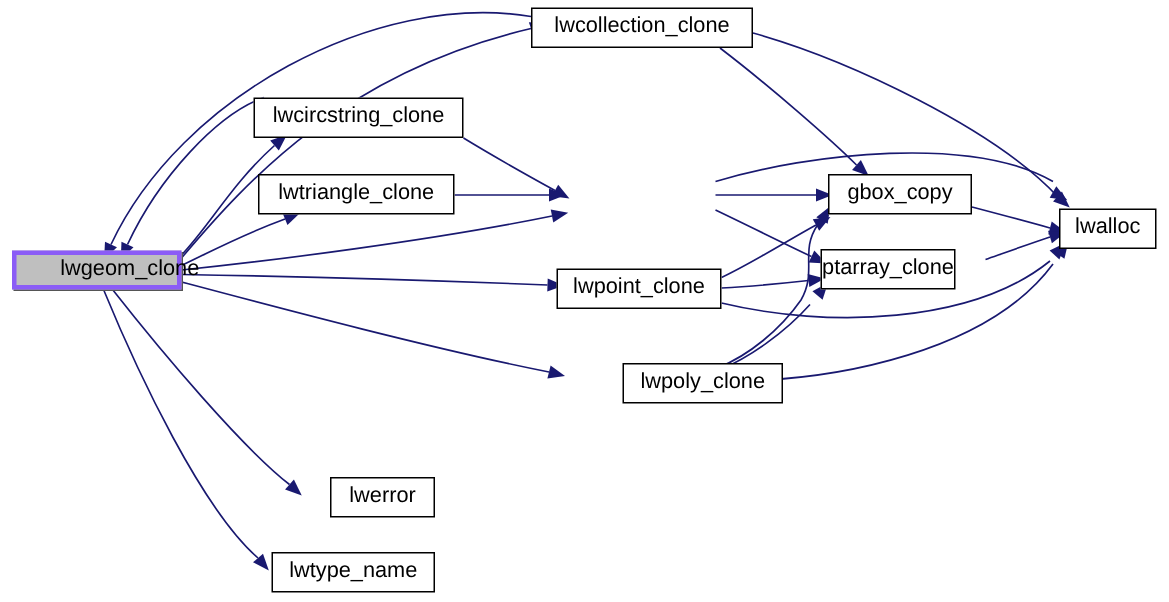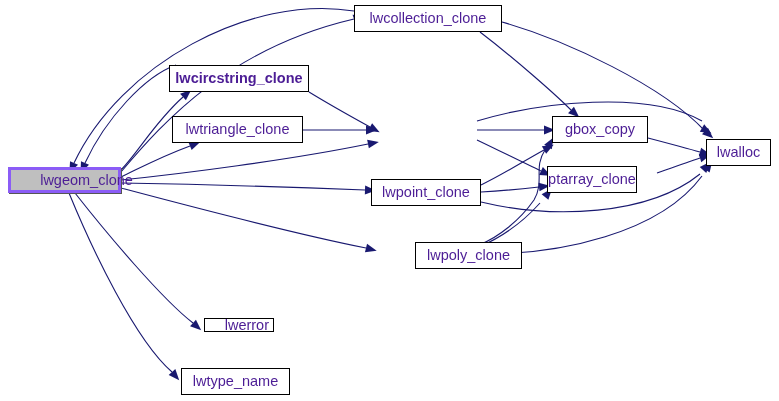--- a/index.html
+++ b/index.html
@@ -25,21 +25,21 @@
     pointer-events: none;
   }
   .node {
     position: absolute;
     box-sizing: border-box;
     display: flex;
     align-items: center;
     justify-content: center;
     border: 1px solid #000000;
     background: #ffffff;
-    color: #4c1d95;
+    color: #000000;
     font-size: 14.5px;
     line-height: 1;
     white-space: nowrap;
     letter-spacing: 0px;
     z-index: 5;
   }
   .node.current {
     background: #bfbfbf;
     border: 3px solid #8b5cf6;
     box-shadow: 1px 1px 0 0 #555555;
@@ -108,40 +108,40 @@
       <path d="M479,254 C560,255 660,233 702,176" fill="none" stroke="#191970" stroke-width="1.1"></path>
       <polygon points="0,-4.4 11,0 0,4.4" fill="#191970" transform="translate(706,170) rotate(305)"></polygon>
     </svg>
 
 <div class="node current" style="left: 8px; top: 167px; width: 113px; height: 26px;">
       <span class="node-label">lwgeom_clone</span>
     </div>
     <div class="node" style="left: 354px; top: 5px; width: 148px; height: 27px;">
       <span class="node-label">lwcollection_clone</span>
     </div>
-    <div class="node" style="left: 169px; top: 65px; width: 140px; height: 27px; font-weight: bold;">
+    <div class="node" style="left: 169px; top: 65px; width: 140px; height: 27px;">
       <span class="node-label">lwcircstring_clone</span>
     </div>
     <div class="node" style="left: 172px; top: 116px; width: 131px; height: 27px;">
       <span class="node-label">lwtriangle_clone</span>
     </div>
     <div class="node" style="left: 552px; top: 116px; width: 96px; height: 27px;">
       <span class="node-label">gbox_copy</span>
     </div>
     <div class="node" style="left: 706px; top: 139px; width: 65px; height: 27px;">
       <span class="node-label">lwalloc</span>
     </div>
     <div class="node" style="left: 547px; top: 166px; width: 90px; height: 27px;">
       <span class="node-label">ptarray_clone</span>
     </div>
     <div class="node" style="left: 371px; top: 179px; width: 110px; height: 27px;">
       <span class="node-label">lwpoint_clone</span>
     </div>
     <div class="node" style="left: 372px; top: 242px; width: 107px; height: 27px; margin-left: 43px;">
       <span class="node-label">lwpoly_clone</span>
     </div>
-    <div class="node" style="left: 204px; top: 318px; width: 70px; height: 14px; justify-content: flex-end;">
+    <div class="node" style="left: 220px; top: 318px; width: 70px; height: 27px;">
       <span class="node-label">lwerror</span>
     </div>
     <div class="node" style="left: 181px; top: 368px; width: 109px; height: 27px;">
       <span class="node-label">lwtype_name</span>
     </div>
   </div>
 
 </body></html>

